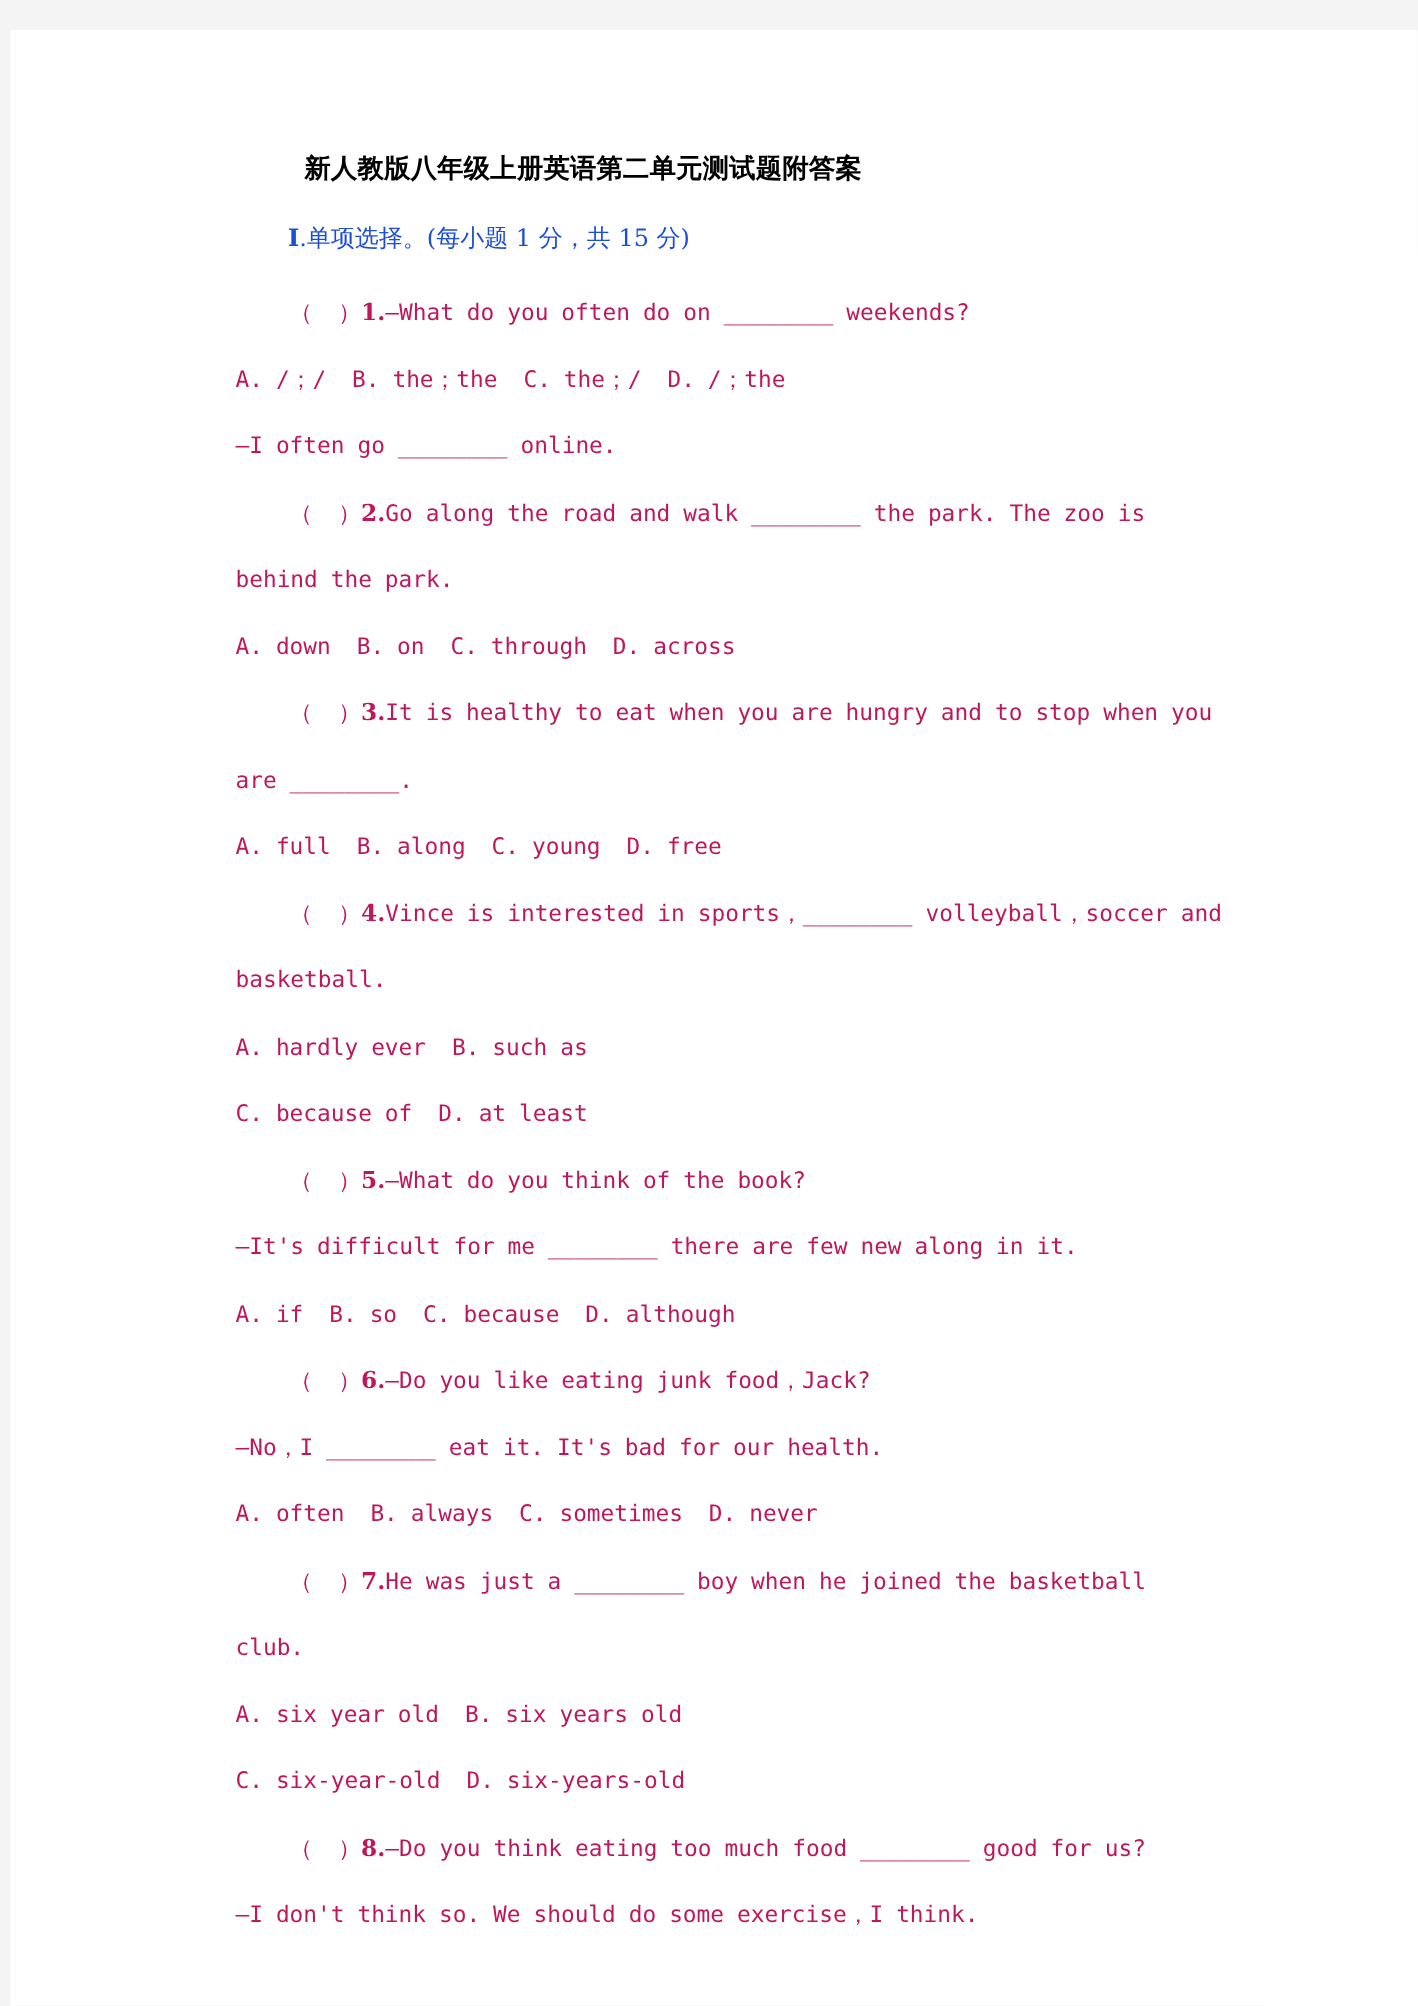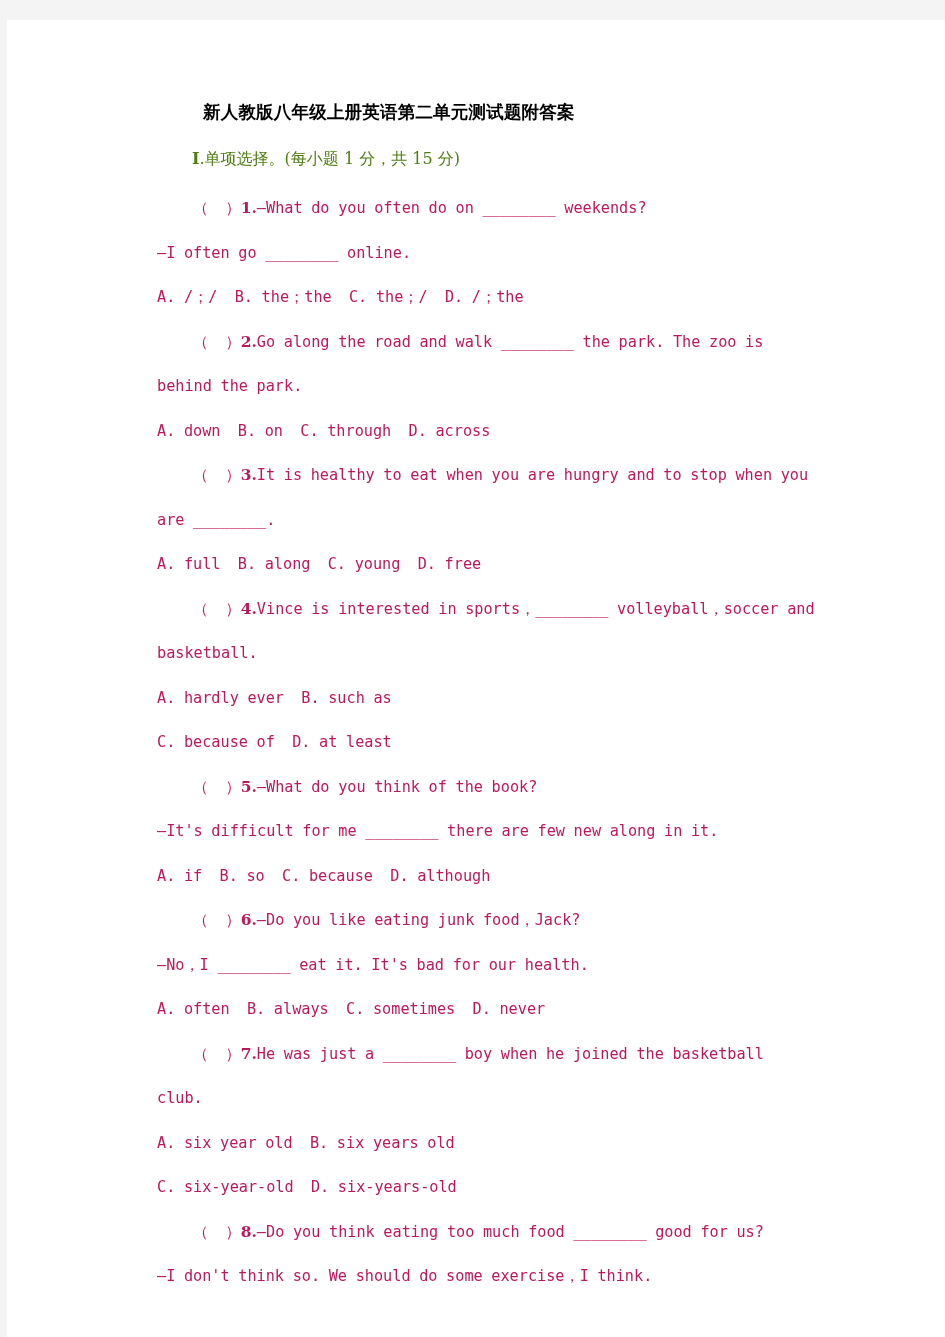--- a/index.html
+++ b/index.html
@@ -29,21 +29,21 @@
     text-align: left;
     margin: 0;
     padding-left: 196px;
     padding-top: 80px;
     letter-spacing: 0.2px;
     white-space: nowrap;
   }
   .section-head {
     font-family: "DejaVu Serif", "Liberation Serif", serif;
     font-size: 16px;
-    color: #4d7c0f;
+    color: #1d4ed8;
     margin: 0;
     padding-left: 185px;
     padding-top: 25px;
   }
   .section-head .numeral {
     font-weight: bold;
     font-family: "DejaVu Serif", "Liberation Serif", serif;
   }
   .body-block {
     padding-top: 16px;
@@ -77,22 +77,22 @@
 <body>
 
 <div class="page">
 
   <h1 class="doc-title">新人教版八年级上册英语第二单元测试题附答案</h1>
 
   <p class="section-head"><span class="numeral">Ⅰ</span><span>.单项选择。(每小题 1 分，共 15 分)</span></p>
 
   <div class="body-block" id="questions-container">
       <p class="line indent"><span class="paren">（  ）</span><span class="qnum">1.</span><span>—What do you often do on ________ weekends?</span></p>
+      <p class="line">A. /；/  B. the；the  C. the；/  D. /；the</p>
       <p class="line">—I often go ________ online.</p>
-      <p class="line">A. /；/  B. the；the  C. the；/  D. /；the</p>
       <p class="line indent"><span class="paren">（  ）</span><span class="qnum">2.</span><span>Go along the road and walk ________ the park. The zoo is behind the park.</span></p>
       <p class="line">A. down  B. on  C. through  D. across</p>
       <p class="line indent"><span class="paren">（  ）</span><span class="qnum">3.</span><span>It is healthy to eat when you are hungry and to stop when you are ________.</span></p>
       <p class="line">A. full  B. along  C. young  D. free</p>
       <p class="line indent"><span class="paren">（  ）</span><span class="qnum">4.</span><span>Vince is interested in sports，________ volleyball，soccer and basketball.</span></p>
       <p class="line">A. hardly ever  B. such as</p>
       <p class="line">C. because of  D. at least</p>
       <p class="line indent"><span class="paren">（  ）</span><span class="qnum">5.</span><span>—What do you think of the book?</span></p>
       <p class="line">—It's difficult for me ________ there are few new along in it.</p>
       <p class="line">A. if  B. so  C. because  D. although</p>

